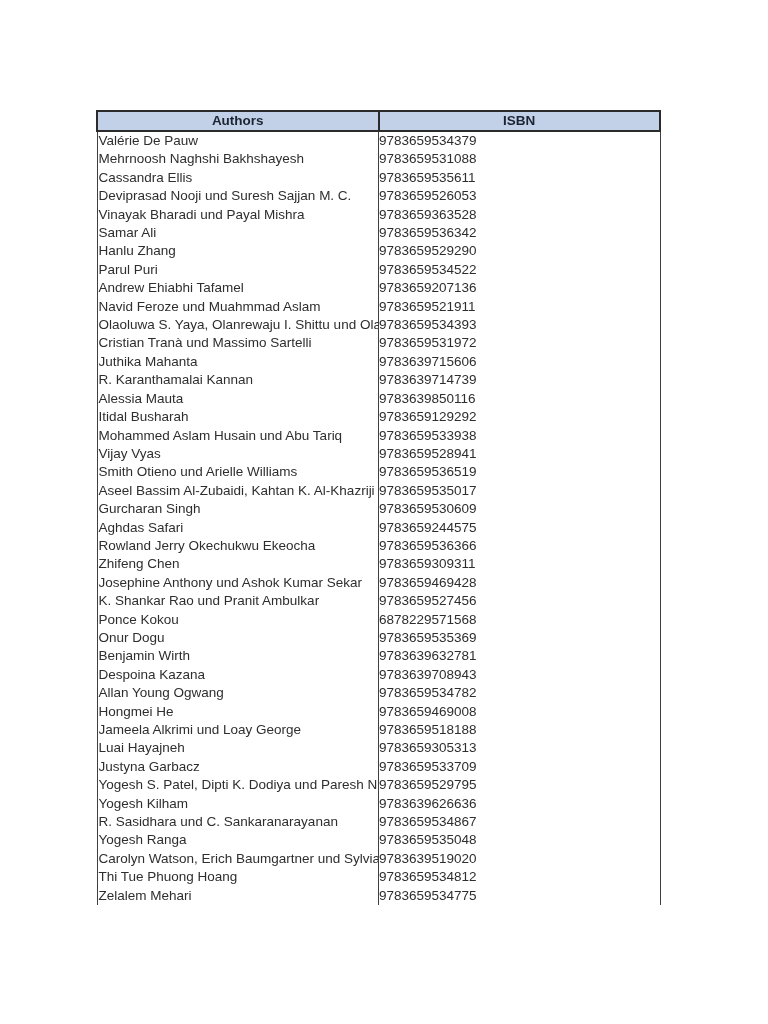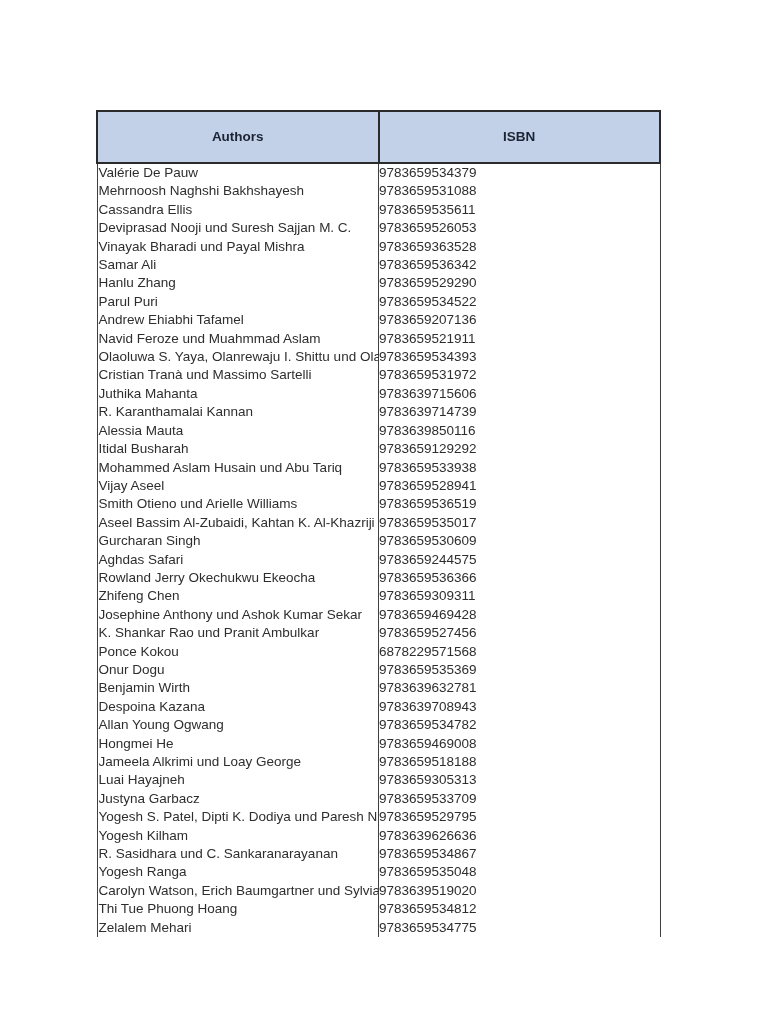--- a/index.html
+++ b/index.html
@@ -24,21 +24,21 @@
     table-layout: fixed;
   }
   .books-table th {
     height: 18px;
     background: var(--header-bg, #c2d0e8);
     border: 2px solid var(--border-color, #2b2b2b);
     font-size: 13.5px;
     font-weight: bold;
     color: var(--header-text, #1c2433);
     text-align: center;
-    padding: 16px;
+    padding: 0;
     line-height: 18px;
   }
   .books-table td {
     height: 18.4px;
     font-size: 13.5px;
     color: var(--body-text, #2e2e2e);
     padding: 0;
     line-height: 18.4px;
     white-space: nowrap;
     overflow: hidden;
@@ -135,21 +135,21 @@
         </tr>
         <tr>
           <td class="author-cell">Itidal Busharah</td>
           <td class="isbn-cell">9783659129292</td>
         </tr>
         <tr>
           <td class="author-cell">Mohammed Aslam Husain und Abu Tariq</td>
           <td class="isbn-cell">9783659533938</td>
         </tr>
         <tr>
-          <td class="author-cell">Vijay Aseel</td>
+          <td class="author-cell">Vijay Vyas</td>
           <td class="isbn-cell">9783659528941</td>
         </tr>
         <tr>
           <td class="author-cell">Smith Otieno und Arielle Williams</td>
           <td class="isbn-cell">9783659536519</td>
         </tr>
         <tr>
           <td class="author-cell">Aseel Bassim Al-Zubaidi, Kahtan K. Al-Khazriji und Rana A. Majed</td>
           <td class="isbn-cell">9783659535017</td>
         </tr>

